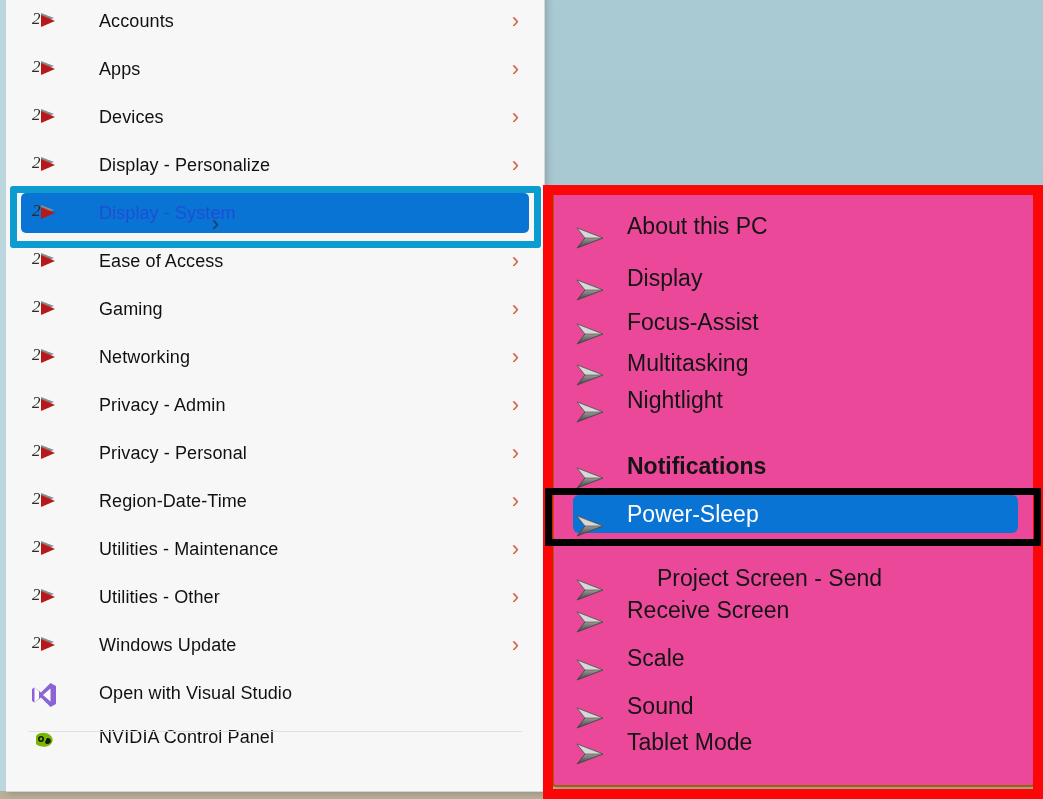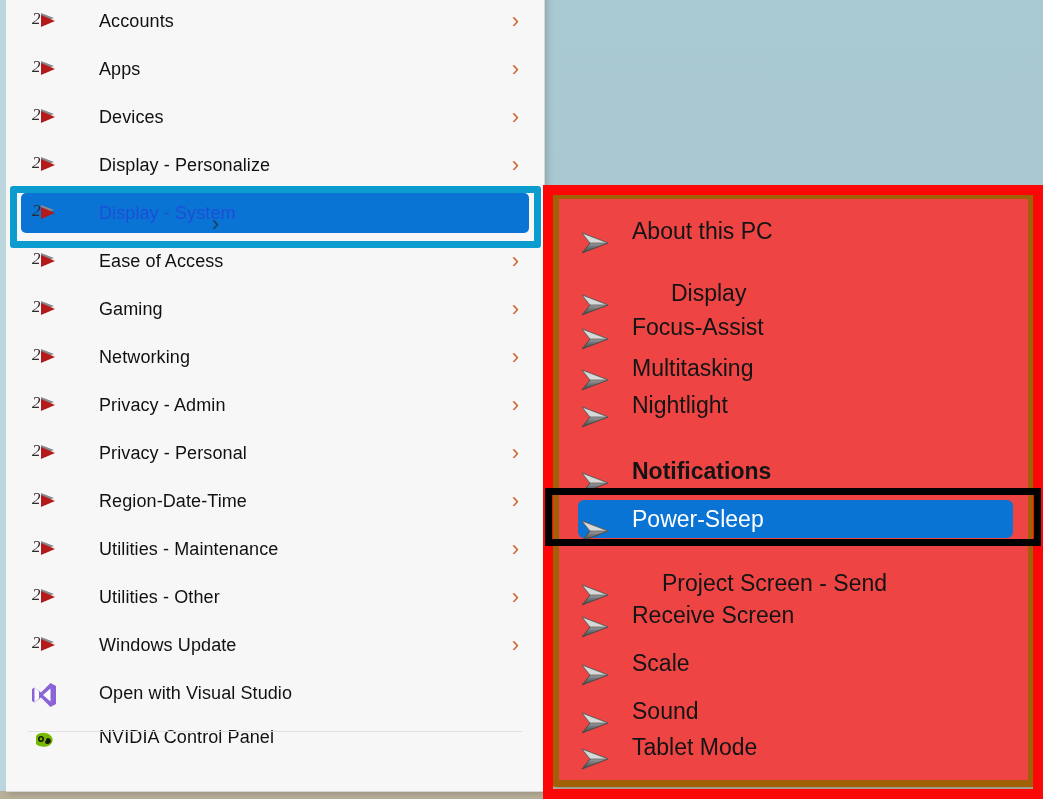--- a/index.html
+++ b/index.html
@@ -104,22 +104,22 @@
 
   .separator {
     position: absolute; left: 22px; right: 22px; height: 1px;
     background: #e0e0e0;
   }
 
   
   .menu-right {
     position: absolute; left: 552px; top: 192px;
     width: 483px; height: 595px;
-    background: #ef4444;
-    border: 7px solid #a16207;
+    background: #ec4899;
+    border: 2px solid #a16207;
     border-radius: 4px;
     box-shadow: 2px 2px 7px rgba(0,0,0,.18);
   }
   .si {
     position: absolute; left: 1px; right: 1px; height: 44px;
     display: flex; align-items: center;
   }
   .si .slbl {
     margin-left: 72px;
     font-size: 23px; color: #141414; white-space: nowrap;
@@ -257,21 +257,21 @@
                   <stop offset="0" stop-color="#f2f2f2"></stop>
                   <stop offset="0.5" stop-color="#9a9a9a"></stop>
                   <stop offset="1" stop-color="#3d3d3d"></stop>
                 </linearGradient>
               </defs>
               <path d="M1 1 L27 11 L1 21 L9 11 Z" fill="url(#ga)" stroke="#4a4a4a" stroke-width="1"></path>
               <path d="M1 1 L27 11 L9 11 Z" fill="#d8d8d8" stroke="#5a5a5a" stroke-width="0.7"></path>
             </svg></span></span>
         <span class="slbl">About this PC</span>
       </div>
-      <div class="si" style="top: 72px; padding-left: 39px;">
+      <div class="si" style="top: 62px;">
         <span class="sico"><span class="icon-grey-arrow"><svg width="28" height="22" viewBox="0 0 28 22">
               <defs>
                 <linearGradient id="ga" x1="0" y1="0" x2="0" y2="1">
                   <stop offset="0" stop-color="#f2f2f2"></stop>
                   <stop offset="0.5" stop-color="#9a9a9a"></stop>
                   <stop offset="1" stop-color="#3d3d3d"></stop>
                 </linearGradient>
               </defs>
               <path d="M1 1 L27 11 L1 21 L9 11 Z" fill="url(#ga)" stroke="#4a4a4a" stroke-width="1"></path>
               <path d="M1 1 L27 11 L9 11 Z" fill="#d8d8d8" stroke="#5a5a5a" stroke-width="0.7"></path>

